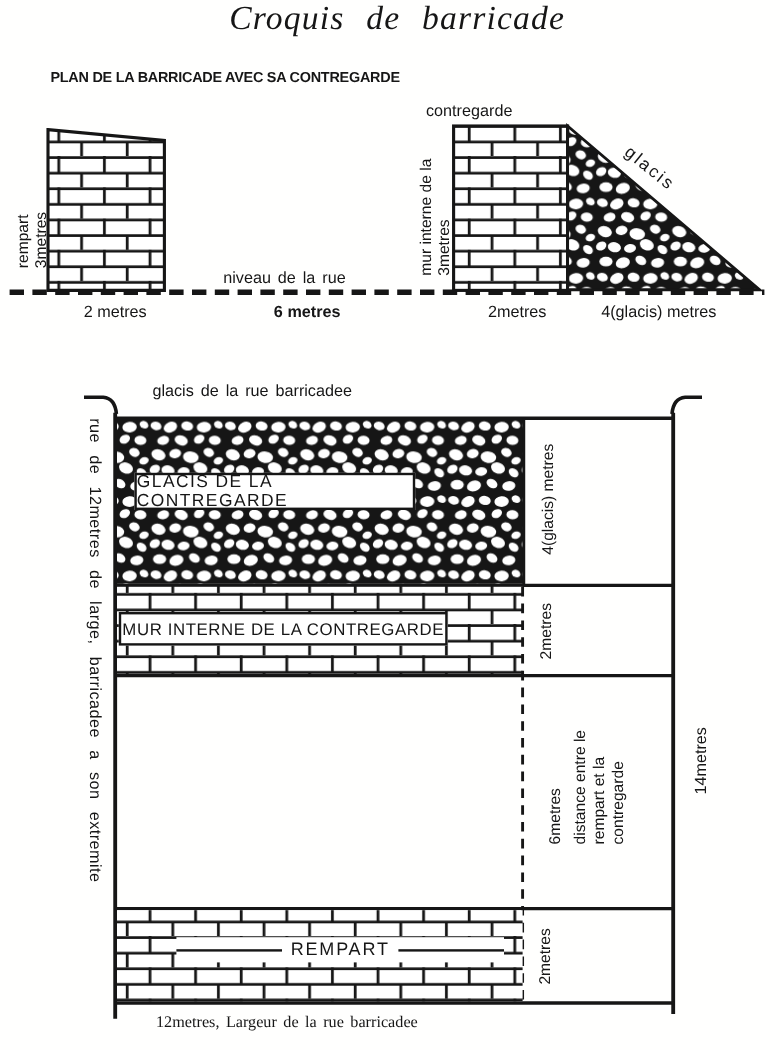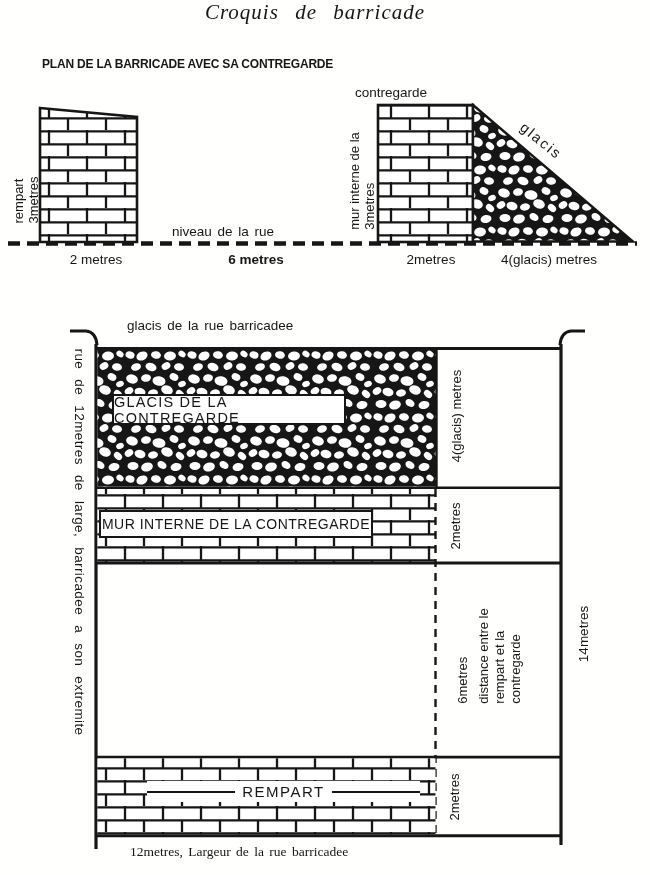--- a/index.html
+++ b/index.html
@@ -5,22 +5,22 @@
   html,body{margin:0;padding:0;background:#e8e8e8;}
   .page{
     position:relative;width:650px;height:875px;background:#fffffe;
     overflow:hidden;font-family:"Liberation Sans",sans-serif;color:#161616;
   }
   svg.canvas{position:absolute;left:0;top:0;z-index:0;}
   .lbl{position:absolute;white-space:nowrap;color:#161616;z-index:2;line-height:1.15;}
   .ctr{transform:translate(-50%,-50%);margin-left:12px;}
   .rotccw{transform:translate(-50%,-50%) rotate(-90deg);}
   .rotcw{transform:translate(-50%,-50%) rotate(90deg);}
-  .title{font-family:"Liberation Serif",serif;font-style:italic;font-size:21px;
-         letter-spacing:1px;word-spacing:10px;left:0;top:8;width:630px;
+  .title{font-family:"Liberation Serif",serif;font-style:italic;font-size:28px;
+         letter-spacing:1px;word-spacing:10px;left:16px;top:8;width:630px;
          text-align:center;white-space:nowrap;position:absolute;z-index:2;}
   .subtitle{font-weight:700;font-size:12px;letter-spacing:-0.2px;}
   .s13{font-size:13px;}
   .s135{font-size:13.5px;}
   .vblock{text-align:left;line-height:15px;font-size:13px;white-space:nowrap;}
   .glacis-rot{transform:translate(-50%,-50%) rotate(39deg);font-size:14.5px;letter-spacing:2px;}
   .labelbox{position:absolute;z-index:2;background:#fff;border:2px solid #161616;
             display:flex;align-items:center;justify-content:center;box-sizing:border-box;}
   .strip{position:absolute;z-index:2;background:#fff;display:flex;align-items:center;box-sizing:border-box;}
   .strip .rule{flex:1;height:2px;background:#161616;}
@@ -98,21 +98,21 @@
   <div class="lbl vblock rotccw" style="left:26px;top:200px;">
     <div>rempart</div>
     <div>3metres</div>
   </div>
   <div class="lbl s135" style="left:355px;top:85px;">contregarde</div>
   <div class="lbl vblock rotccw" style="left:362px;top:181px;">
     <div>mur interne de la</div>
     <div>3metres</div>
   </div>
   <div class="lbl glacis-rot" style="left:541px;top:141px;">glacis</div>
-  <div class="lbl s135 ws2" style="left:172px;top:224px;">niveau de la rue</div>
+  <div class="lbl s135 ws2" style="left:186px;top:224px;">niveau de la rue</div>
   <div class="lbl s135 ctr" style="left:84px;top:260px;">2 metres</div>
   <div class="lbl s135 ctr" style="left:244px;top:260px;font-weight:bold;">6 metres</div>
   <div class="lbl s135 ctr" style="left:419px;top:260px;">2metres</div>
   <div class="lbl s135 ctr" style="left:537px;top:260px;">4(glacis) metres</div>
 
   <div class="lbl s135 ws2" style="left:127px;top:318px;">glacis de la rue barricadee</div>
   <div class="lbl sidestreet rotcw" style="left:79px;top:542px;">rue de 12metres de large, barricadee a son extremite</div>
 
   <div class="labelbox" style="left:99px;top:510px;width:274px;height:28px;font-size:14px;letter-spacing:0.5px;">
     <span>MUR INTERNE DE LA CONTREGARDE</span>

